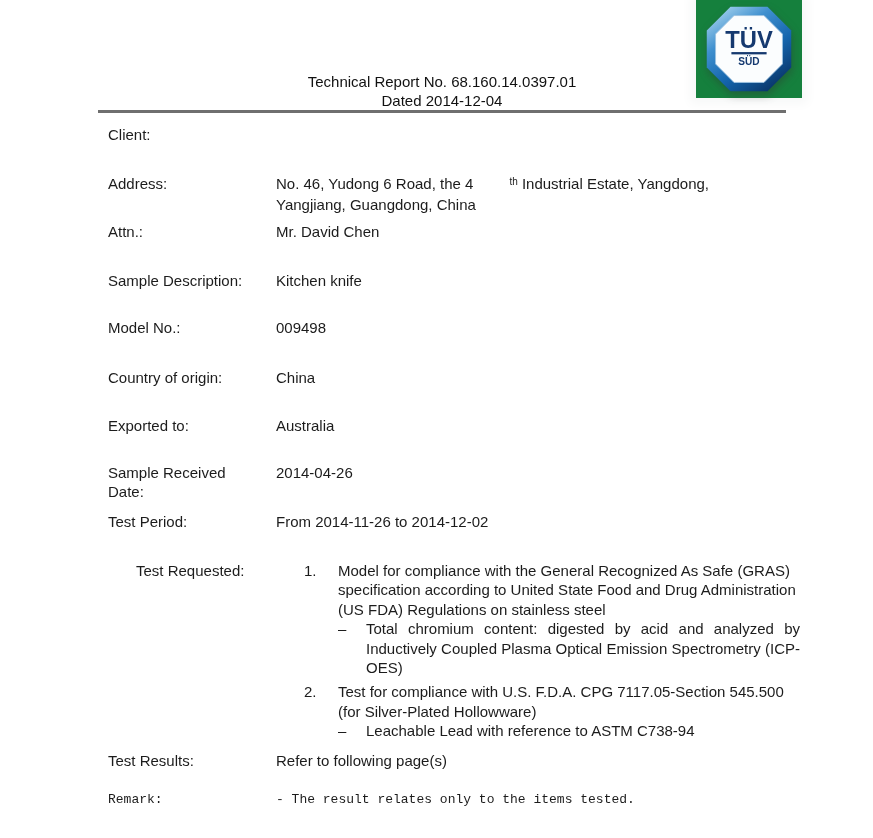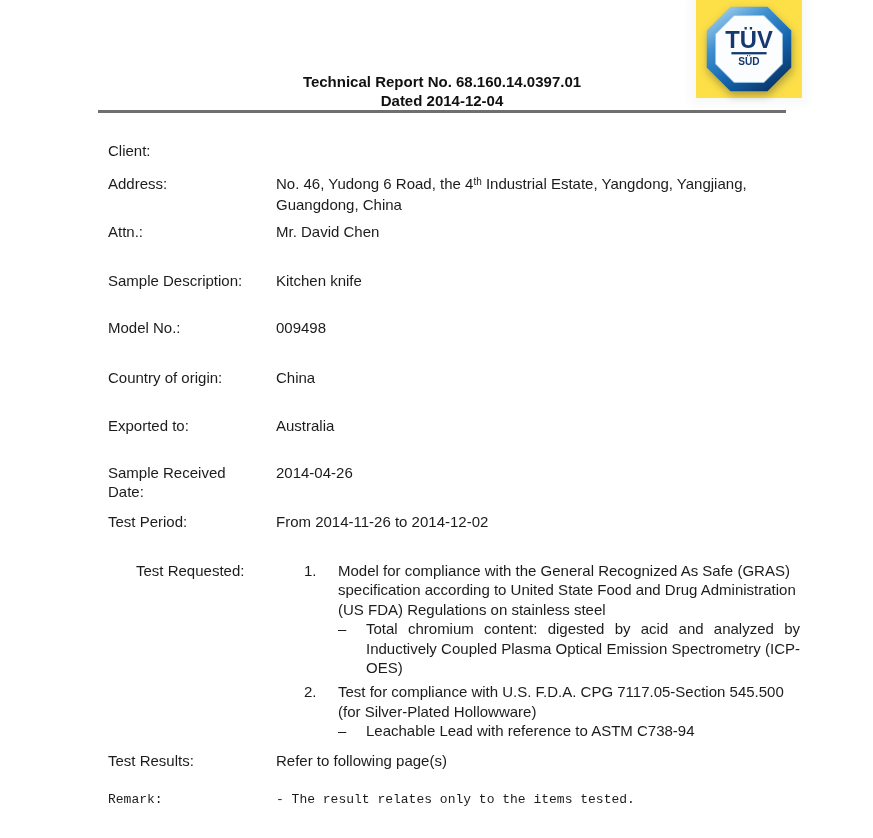--- a/index.html
+++ b/index.html
@@ -18,33 +18,33 @@
   
   .logo-wrap {
     position: absolute;
     left: 696px;
     top: 0px;
     width: 106px;
     height: 98px;
     display: flex;
     align-items: center;
     justify-content: center;
-    background: #fde047;
+    background: #15803d;
     box-shadow: 0 0 10px 6px #f7f8f8;
   }
   .logo-wrap svg { filter: drop-shadow(1px 4px 4px rgba(50,50,50,0.40)); }
 
   
   .title-block {
     position: absolute;
     left: 98px;
     top: 72px;
     width: 688px;
     text-align: center;
-    font-weight: bold;
+    font-weight: normal;
     color: #111111;
     line-height: 19px;
   }
   .rule {
     position: absolute;
     left: 98px;
     top: 110px;
     width: 688px;
     height: 2.5px;
     background: #6f6f6f;
@@ -58,34 +58,34 @@
     display: flex;
     align-items: flex-start;
   }
   .label {
     flex: 0 0 150px;
     margin-right: 18px;
     white-space: pre-line;
   }
   .value { flex: 1; width: 496px; }
 
-  .row-client            { top: 141px; flex-direction: column; }
+  .row-client            { top: 125px; flex-direction: column; }
   .row-address           { top: 174px; }
   .row-attn              { top: 222px; }
   .row-sample-desc       { top: 271px; }
   .row-model-no          { top: 318px; }
   .row-country           { top: 368px; }
   .row-exported          { top: 416px; }
   .row-sample-received   { top: 463px; }
   .row-test-period       { top: 512px; }
   .row-test-requested    { top: 561px; margin-left: 28px; }
   .row-test-results      { top: 751px; }
   .row-remark            { top: 791px; font-size: 13px; line-height: 17px; font-family: Liberation Mono, monospace; }
 
-  .sup { font-size: 10px; position: relative; top: -4.5px; }
+  .sup { font-size: 10px; position: relative; top: -4.5px; padding-left: 36px; }
 
   
   .req-item { display: flex; }
   .req-item.second { margin-top: 5px; }
   .req-num { flex: 0 0 34px; }
   .req-body { flex: 1; }
   .req-sub { display: flex; text-align: justify; }
   .req-dash { flex: 0 0 28px; text-align: left; }
   .req-sub-text { flex: 1; }
 </style>

